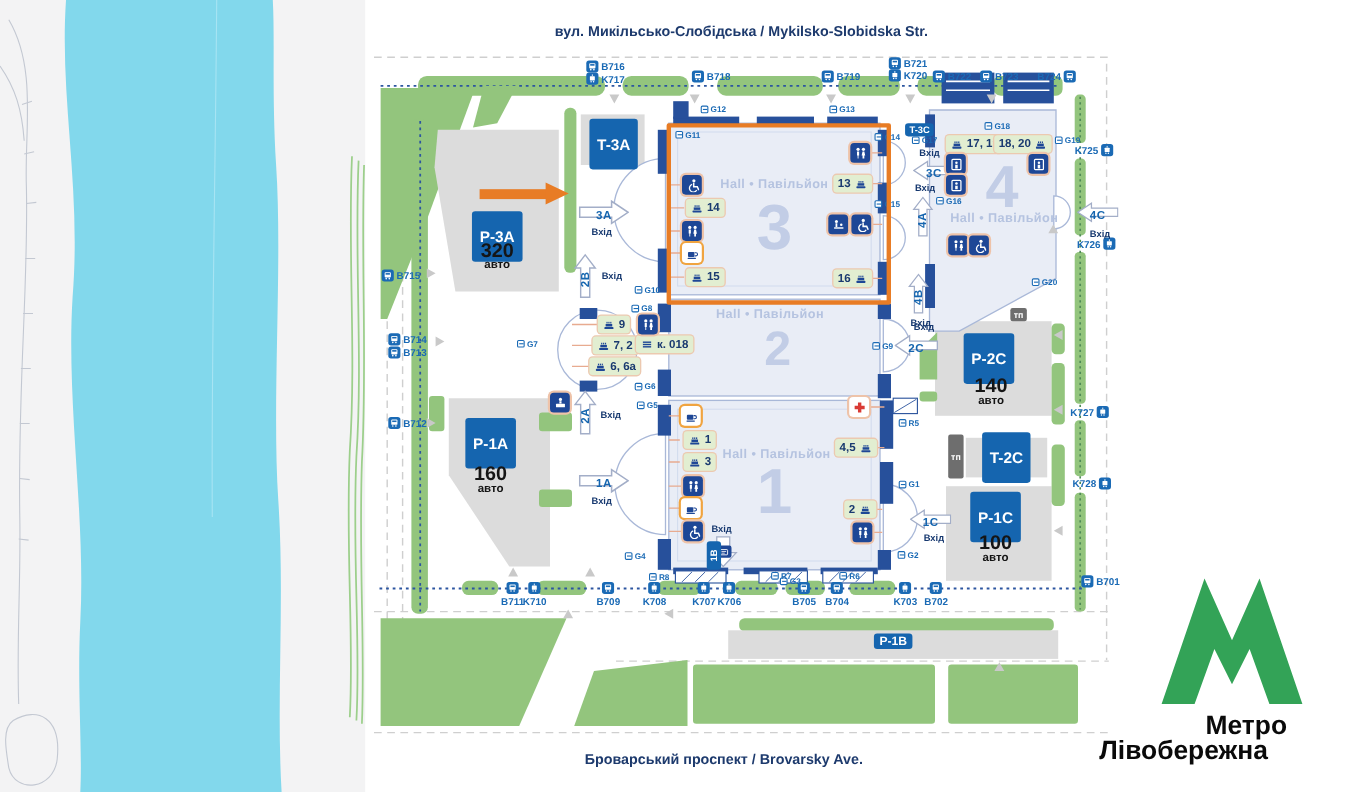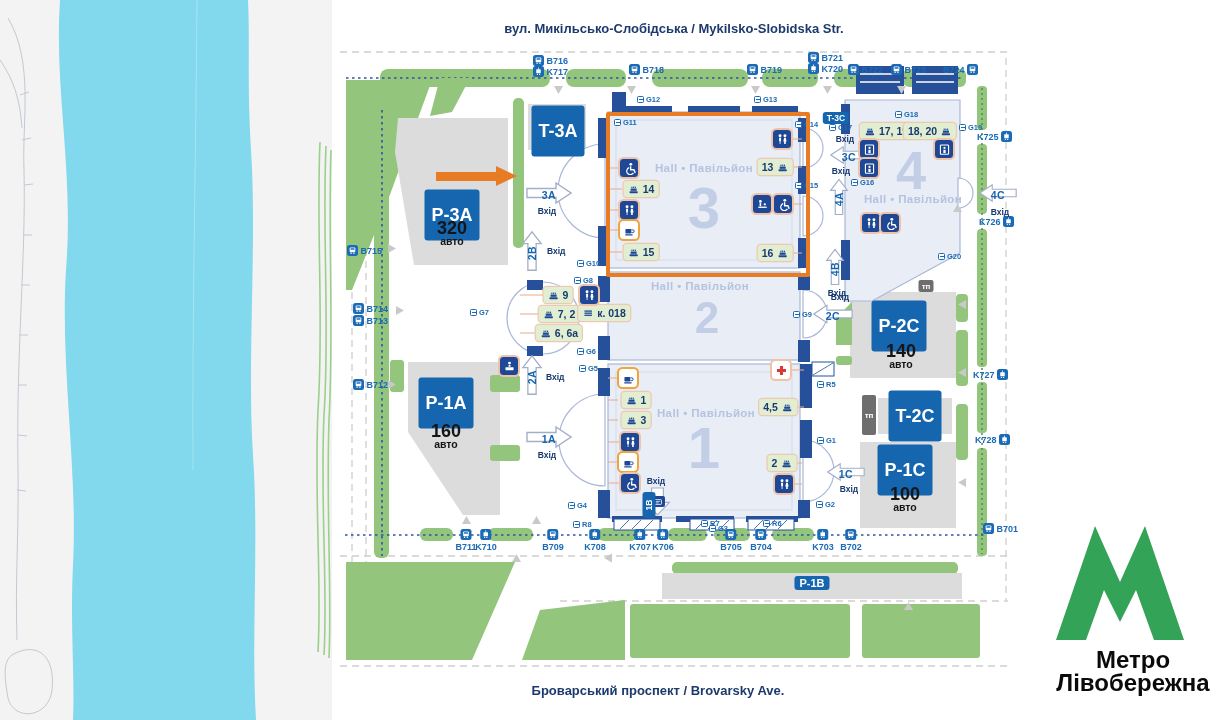--- a/index.html
+++ b/index.html
@@ -20,21 +20,21 @@
   .gic::after{content:"";position:absolute;left:0.5px;right:0.5px;top:1.5px;height:1.5px;background:#1a6ab5}
 
   .ic{position:absolute;width:18px;height:18px;border-radius:3.5px;background:#1e4796;box-shadow:0 0 0 2px #eec3a9;display:flex;align-items:center;justify-content:center;color:#fff;transform:translate(-50%,-50%);z-index:3}
   .ic svg{width:13px;height:13px}
   .ic.orangeb{background:#fff;box-shadow:0 0 0 2px #f0a440;color:#1e4796}
   .ic.whiteb{background:#fff;box-shadow:0 0 0 2px #eec3a9;color:#d93a35}
 
   .tag{position:absolute;transform:translate(-50%,-50%);display:flex;align-items:center;gap:3px;background:#e2eed1;border-radius:3px;padding:2px 4px;font-weight:bold;font-size:10.5px;color:#1a3a70;box-shadow:0 0 0 1.2px #ecc9b0;white-space:nowrap;z-index:3}
   .tag svg{width:12px;height:12px;color:#1e4796;flex:none}
 
-  .pbox{position:absolute;transform:translate(-50%,-50%);background:#1565af;color:#fff;font-weight:bold;font-size:18px;padding:15px 7px;border-radius:3px;white-space:nowrap;z-index:3}
+  .pbox{position:absolute;transform:translate(-50%,-50%);background:#1565af;color:#fff;font-weight:bold;font-size:14px;padding:15px 7px;border-radius:3px;white-space:nowrap;z-index:3}
   .num{position:absolute;transform:translate(-50%,-50%);font-weight:bold;font-size:18px;color:#151515;z-index:3}
   .cars{position:absolute;transform:translate(-50%,-50%);font-weight:bold;font-size:10.5px;color:#151515;z-index:3}
   .vhid{position:absolute;font-weight:bold;font-size:8.5px;color:#16386f;white-space:nowrap;z-index:3}
   .vhid.c{transform:translate(-50%,-50%)}
   .hlbl{position:absolute;transform:translate(-50%,-50%);font-weight:bold;font-size:11.5px;letter-spacing:.4px;color:#b5c3e0;white-space:nowrap;z-index:2}
   .hnum{position:absolute;transform:translate(-50%,-50%);font-weight:bold;color:#c2cde6;z-index:2}
 
   .earrow{position:absolute;z-index:3}
   .earrow .al{position:absolute;left:50%;top:50%;transform:translate(-50%,-50%);font-weight:bold;font-size:10.5px;color:#1565af;letter-spacing:.5px;white-space:nowrap}
   .earrow.vert .al{transform:translate(-50%,-50%) rotate(-90deg)}
@@ -304,21 +304,21 @@
     <path d="M953,212 l4.5,-8 l4.5,8 z M904,610 l4.5,-8 l4.5,8 z M604,558 l8,-4.5 v9 z"></path>
   </g>
 
   <path fill="#33a357" d="M1056,640 L1095,526 L1120,582 L1145,526 L1184,640 L1154,640 L1136,590 L1120,622 L1104,590 L1086,640 Z"></path>
 </svg>
 
 <div class="street" style="left:674px;top:28px">вул. Микільсько-Слобідська / Mykilsko-Slobidska Str.</div>
 <div class="street" style="left:658px;top:690px">Броварський проспект / Brovarsky Ave.</div>
 
 <div class="metrotxt" style="left:1133px;top:646px">Метро</div>
-<div class="metrotxt" style="left:1133px;top:669px">Лівобережна</div>
+<div class="metrotxt" style="left:1076px;top:669px">Лівобережна</div>
 
 <div class="stop" style="left:533px;top:55px">
     <span class="sicon">
       <svg>
         <use href="#i-bus"></use>
       </svg>
     </span>
     <span>B716</span>
   </div>
 <div class="stop" style="left:533px;top:66px">
@@ -623,21 +623,21 @@
     <span>R5</span>
   </div>
 <div class="gate" style="left:763px;top:519px">
     <span class="gic"></span>
     <span>R6</span>
   </div>
 <div class="gate" style="left:701px;top:519px">
     <span class="gic"></span>
     <span>R7</span>
   </div>
-<div class="gate" style="left:573px;top:520px">
+<div class="gate" style="left:590px;top:520px">
     <span class="gic"></span>
     <span>R8</span>
   </div>
 
 <div class="hlbl" style="left:704px;top:168px">Hall • Павільйон</div>
 <div class="hnum" style="left:704px;top:207px;font-size:58px">3</div>
 <div class="hlbl" style="left:700px;top:286px">Hall • Павільйон</div>
 <div class="hnum" style="left:707px;top:318px;font-size:44px">2</div>
 <div class="hlbl" style="left:706px;top:413px">Hall • Павільйон</div>
 <div class="hnum" style="left:704px;top:447px;font-size:58px">1</div>

